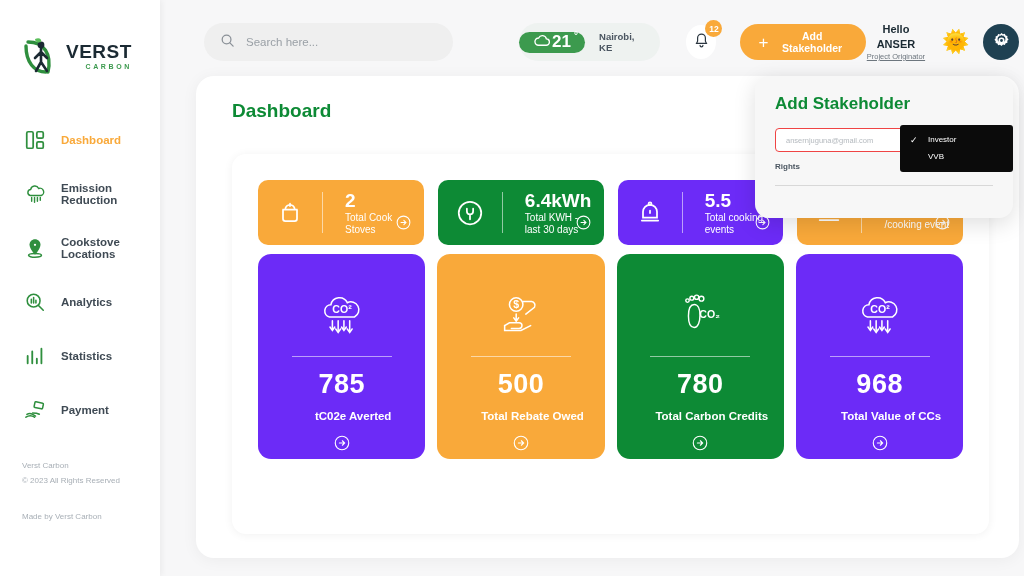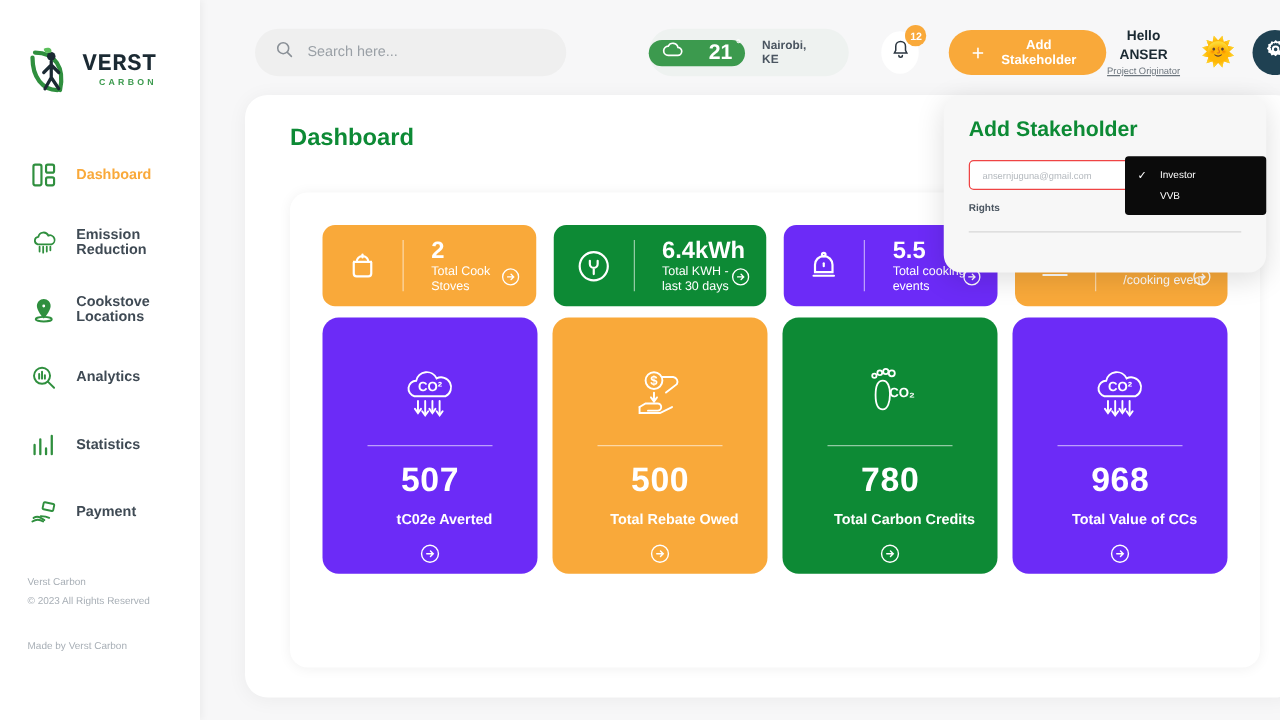--- a/index.html
+++ b/index.html
@@ -13,21 +13,21 @@
   
   .sidebar {
     width: 160px; height: 576px; background: #ffffff;
     position: relative; flex: 0 0 160px;
     box-shadow: 2px 0 6px rgba(0,0,0,0.05);
     z-index: 5;
   }
   .logo-wrap { padding: 36px 0 0 22px; display: flex; align-items: center; gap: 6px; }
   .logo-mark { width: 38px; height: 40px; position: relative; }
   .logo-text { display: flex; flex-direction: column; line-height: 1; }
-  .logo-name { font-size: 19px; font-weight: bold; color: #1b2a33; letter-spacing: .5px; font-family: Liberation Mono, monospace; }
+  .logo-name { font-size: 19px; font-weight: bold; color: #1b2a33; letter-spacing: .5px; }
   .logo-sub { font-size: 7px; font-weight: bold; color: #3c9a4e; letter-spacing: 2.6px; text-align: right; margin-top: 2px; }
 
   .nav { margin-top: 42px; }
   .nav-item {
     display: flex; align-items: center; gap: 13px;
     padding: 9px 0 9px 22px; cursor: pointer;
     font-size: 11.5px; color: #3f4a54; font-weight: 600;
     margin-bottom: 10px;
   }
   .nav-item.active { color: #F9A93A; }
@@ -49,21 +49,21 @@
   .search input {
     border: 0; background: transparent; outline: none; width: 100%;
     font-family: "Liberation Sans", sans-serif; font-size: 11.5px; color: #8a9097;
   }
   .search input::placeholder { color: #9aa0a6; }
 
   .weather { margin-left: 66px; display: flex; align-items: center;
     background: #eef2f0; border-radius: 20px; height: 38px; padding-right: 14px; }
   .weather-pill {
     background: #3c9a4e; border-radius: 20px; height: 21px; min-width: 66px;
-    display: flex; align-items: center; justify-content: center; gap: 19px;
+    display: flex; align-items: center; justify-content: center; gap: 0;
     color: #fff; padding: 0 14px;
   }
   .weather-temp { font-size: 17px; font-weight: bold; position: relative; }
   .weather-temp sup { font-size: 10px; position: absolute; top: -2px; right: -7px; }
   .weather-city { font-size: 9.5px; color: #4a5560; font-weight: 600; padding: 0 12px 0 14px; }
 
   .bell-wrap { margin-left: 26px; position: relative; width: 34px; height: 34px;
     background: #fff; border-radius: 50%; display: flex; align-items: center; justify-content: center; }
   .badge {
     position: absolute; top: -5px; right: -6px; min-width: 17px; height: 17px;
@@ -402,21 +402,21 @@
           <div class="card" style="background:#6C2BF7">
             <span class="card-ico">
               <svg width="58" height="50" viewBox="0 0 60 52" fill="none" stroke="#fff" stroke-width="1.6">
                 <path d="M17 27a6.5 6.5 0 0 1 1.5-12.8 9 9 0 0 1 17-2A7.2 7.2 0 0 1 43 27H17z"></path>
                 <text x="30" y="23" fill="#fff" stroke="none" font-size="11" font-family="Liberation Sans, sans-serif" text-anchor="middle" font-weight="bold">CO²</text>
                 <path d="M20 31v9M26 31v11M32 31v9M38 31v11" stroke-linecap="round"></path>
                 <path d="M17.5 37.5L20 41l2.5-3.5M23.5 39.5L26 43l2.5-3.5M29.5 37.5L32 41l2.5-3.5M35.5 39.5L38 43l2.5-3.5" stroke-linecap="round"></path>
               </svg>
             </span>
             <div class="card-rule"></div>
-            <div class="card-val">507</div>
+            <div class="card-val">785</div>
             <div class="card-lbl">tC02e Averted</div>
             <span class="card-arrow">
               <svg width="18" height="18" viewBox="0 0 24 24" fill="none" stroke="#fff" stroke-width="1.5">
                 <circle cx="12" cy="12" r="9"></circle>
                   <path d="M8.5 12h7M12.5 9l3 3-3 3" stroke-linecap="round"></path>
               </svg>
             </span>
           </div>
 
           <div class="card" style="background:#F9A93A">

